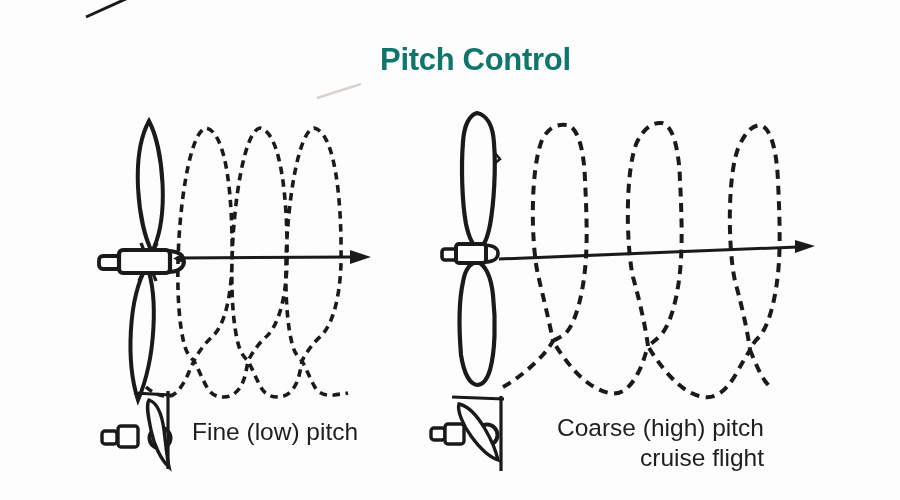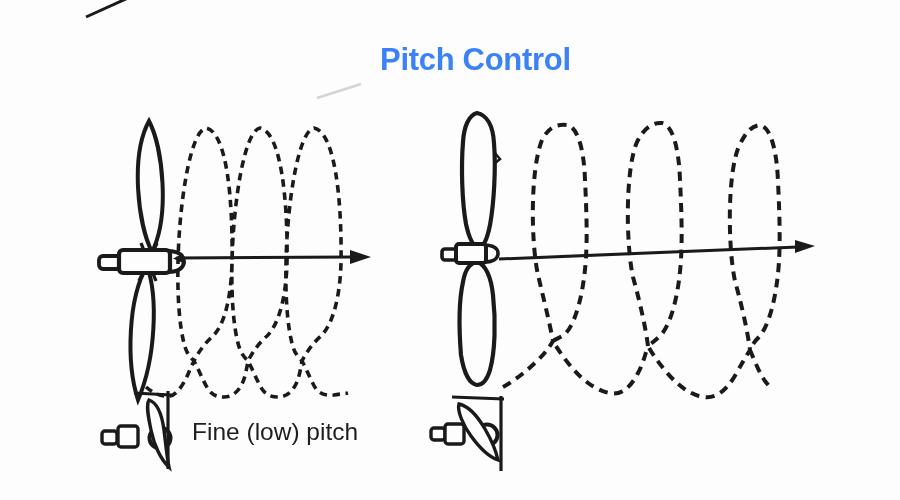--- a/index.html
+++ b/index.html
@@ -4,21 +4,21 @@
 <style>
   html,body{margin:0;padding:0;}
   #stage{
     position:relative;width:900px;height:500px;overflow:hidden;
     background:#fdfdfd;
     font-family:"Liberation Sans","DejaVu Sans",sans-serif;
   }
   #stage svg{position:absolute;left:0;top:0;}
   .title{
     position:absolute;left:380px;top:42px;
-    font-size:31px;font-weight:700;color:#3b82f6;
+    font-size:31px;font-weight:700;color:#0f766e;
     letter-spacing:-0.3px;white-space:nowrap;
   }
   .caption{
     position:absolute;font-size:24.5px;line-height:30px;
     color:#1e1e1e;white-space:nowrap;text-align:right;
   }
   .caption.left{left:192px;top:417px;}
   .caption.right{left:557px;top:413px;}
 </style>
 </head>
@@ -161,14 +161,18 @@
       </g>
     </g>
   </svg>
 
   <div class="title">Pitch Control</div>
 
   <div class="caption left">
     <div>Fine (low) pitch</div>
   </div>
 
+  <div class="caption right">
+    <div>Coarse (high) pitch</div>
+    <div>cruise flight</div>
+  </div>
 
 </div>
 
 </body></html>

